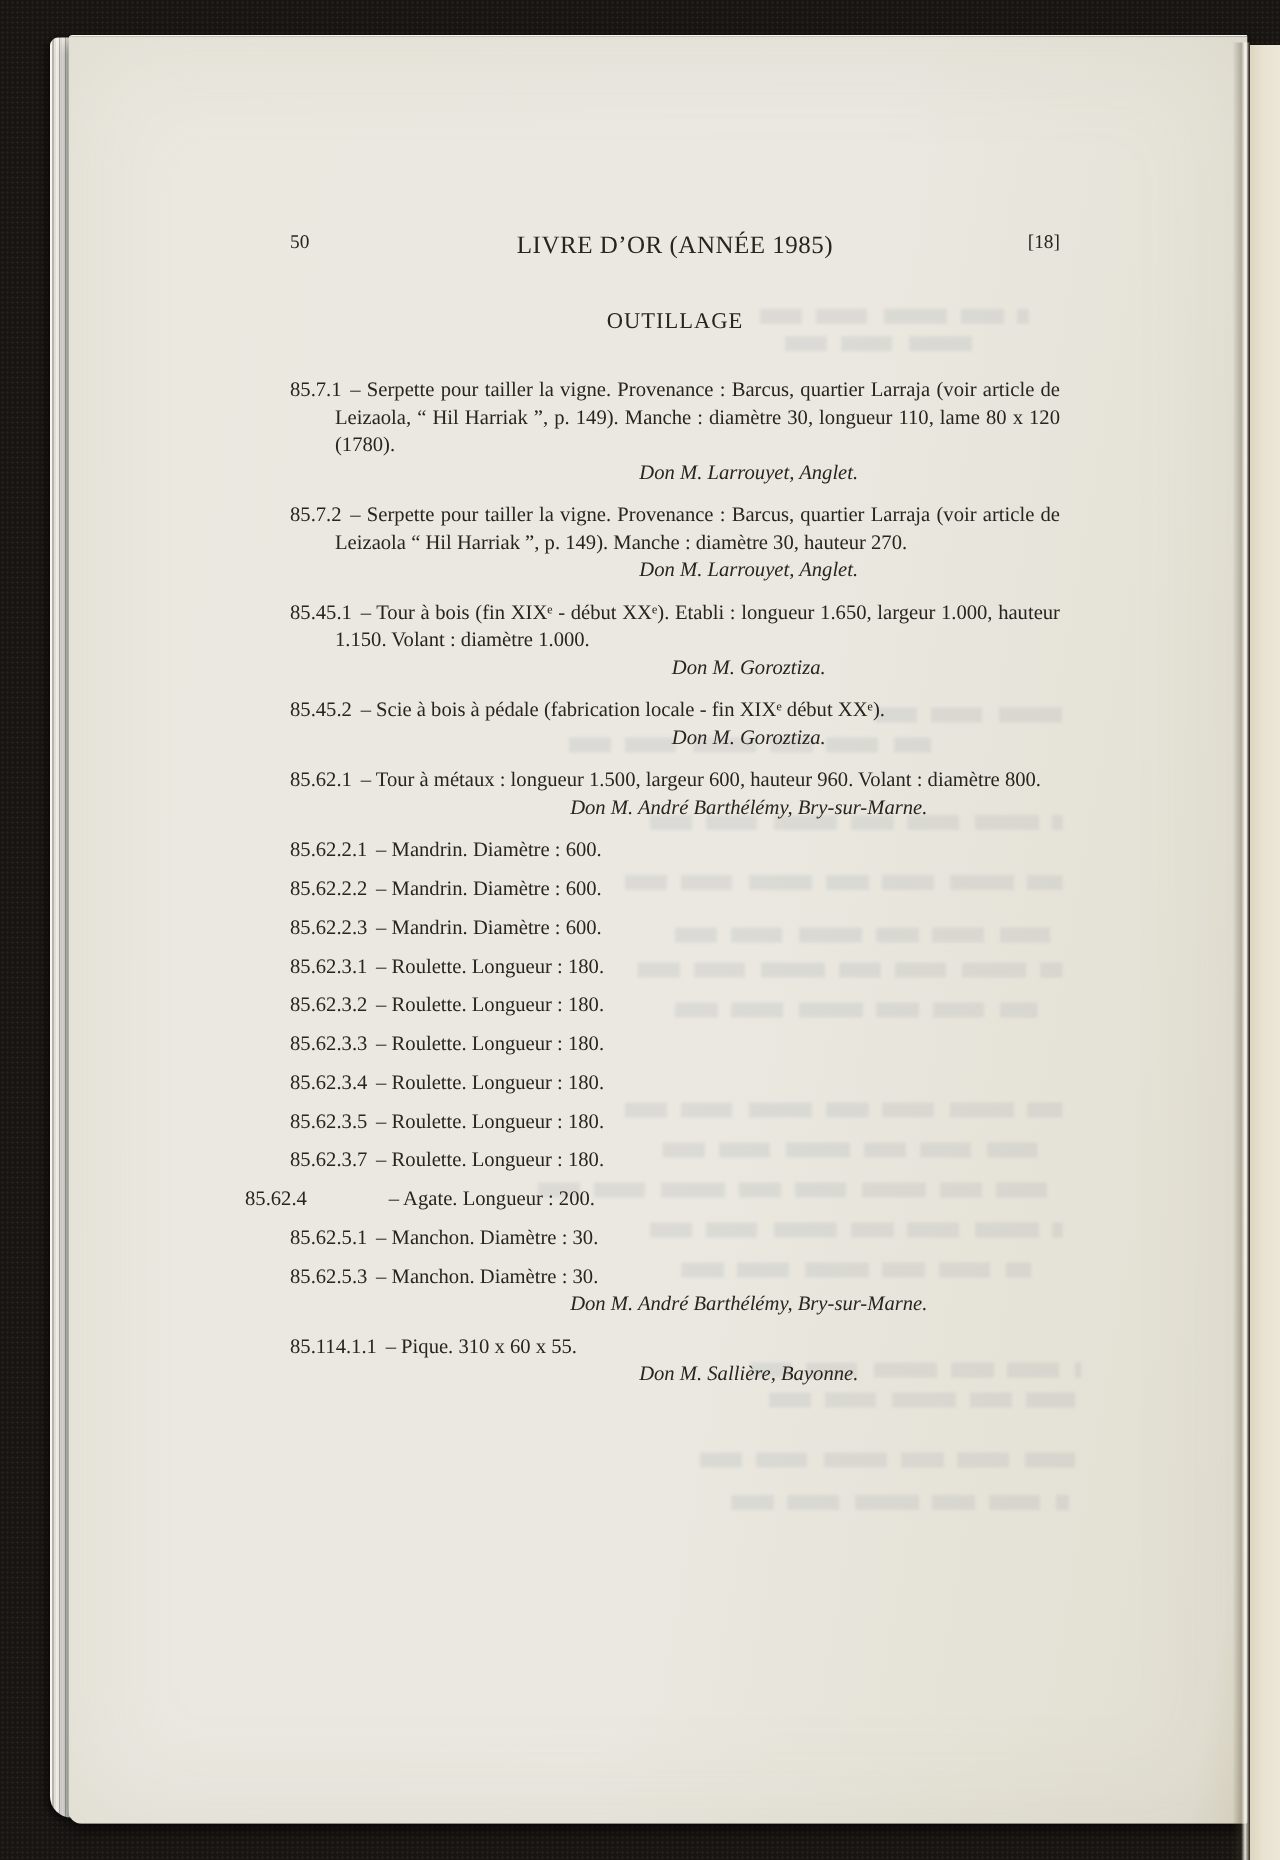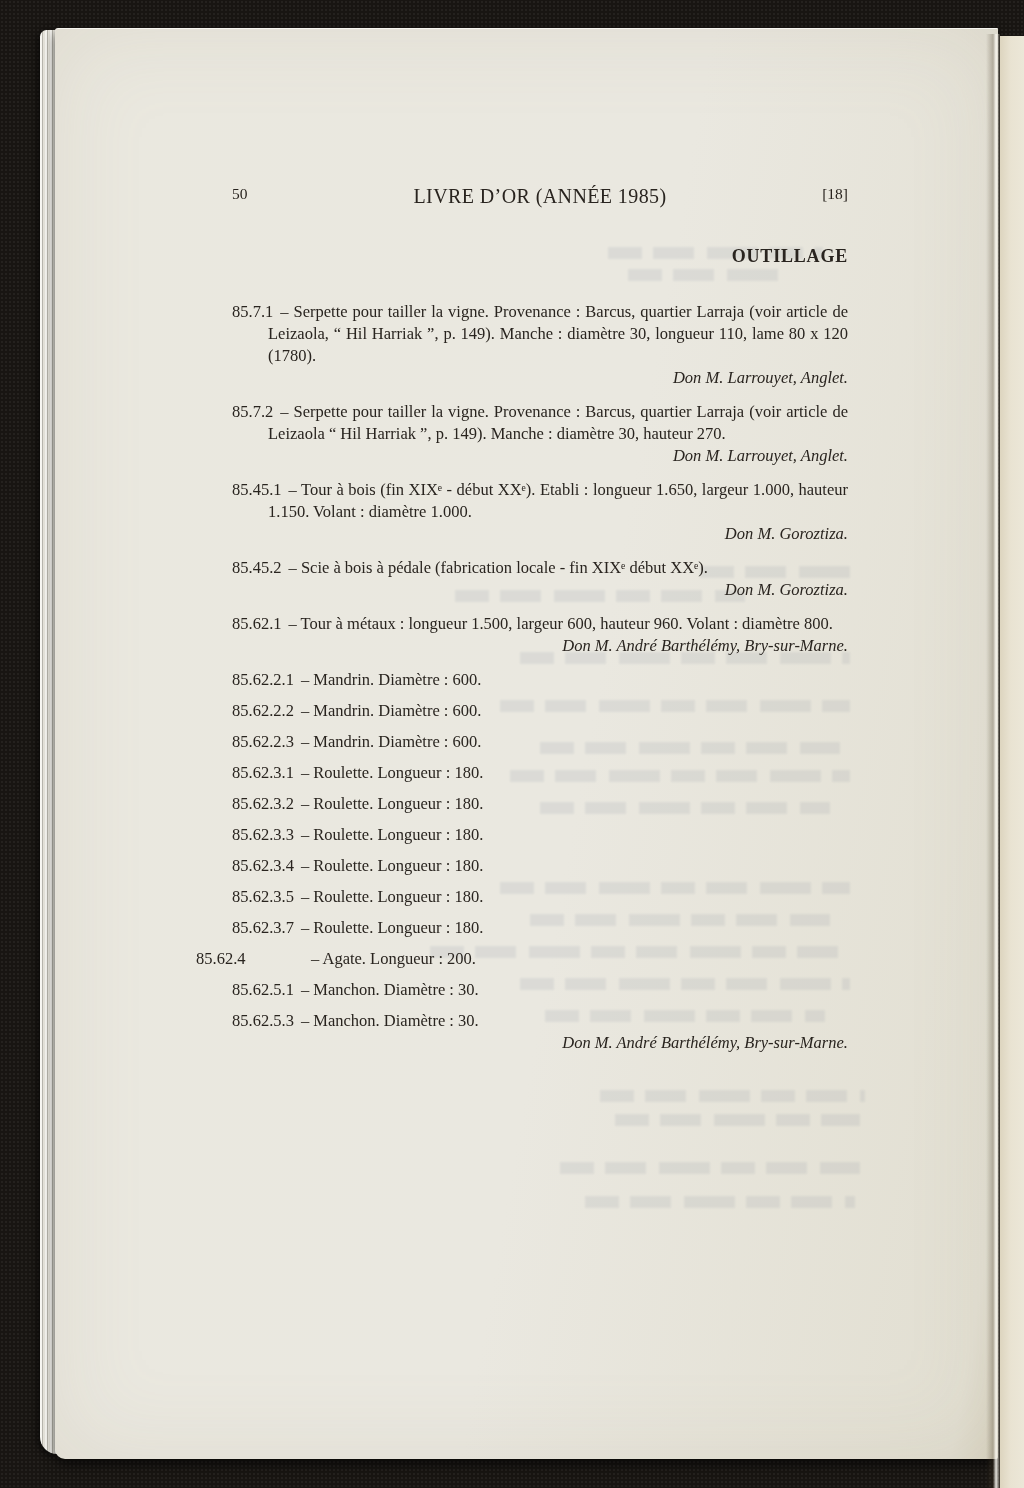--- a/index.html
+++ b/index.html
@@ -41,30 +41,30 @@
     position:absolute;left:1000px;top:36px;width:24px;height:1452px;
     background:linear-gradient(90deg,#ddd5bf 0%,#e9e3d2 45%,#ece7d8 100%);
   }
   
   .content{position:absolute;left:232px;top:185px;width:616px;color:#29241f;}
   .page-header{display:flex;align-items:flex-start;font-size:15.5px;}
   .page-number{width:90px;text-align:left;}
   .running-title{flex:1;text-align:center;font-size:20px;letter-spacing:.4px;}
   .bracket-ref{width:90px;text-align:right;}
   .section-title{
-    text-align:right;font-weight:bold;font-size:18px;letter-spacing:.8px;
+    text-align:center;font-weight:normal;font-size:18px;letter-spacing:.8px;
     margin-top:38px;margin-bottom:34px;
   }
   .entries{font-size:16.5px;line-height:22px;}
   .entry{margin-bottom:12px;}
   .entry.single{margin-bottom:9px;}
   .entry-text{margin:0;padding-left:36px;text-indent:-36px;text-align:justify;}
   .eid{margin-right:7px;}
   .eid.wide{display:inline-block;min-width:72px;}
-  .donor{margin:0 0 0 118px;font-style:italic;text-align:right;}
+  .donor{margin:0 0 0 118px;font-style:italic;text-align:center;}
   
   .ghost{
     position:absolute;height:12px;opacity:.13;filter:blur(1.3px);
     background:repeating-linear-gradient(90deg,
       #7d8696 0 34px,transparent 34px 45px,
       #7d8696 45px 86px,transparent 86px 99px,
       #7d8696 99px 150px,transparent 150px 161px);
     pointer-events:none;
   }
 </style>
@@ -179,15 +179,19 @@
     <div class="entry single">
       <p class="entry-text"><span class="eid">85.62.5.1</span><span>– Manchon. Diamètre : 30.</span></p>
     </div>
 
 
     <div class="entry">
       <p class="entry-text"><span class="eid">85.62.5.3</span><span>– Manchon. Diamètre : 30.</span></p>
       <p class="donor">Don M. André Barthélémy, Bry-sur-Marne.</p>
     </div>
 
+    <div class="entry">
+      <p class="entry-text"><span class="eid">85.114.1.1</span><span>– Pique. 310 x 60 x 55.</span></p>
+      <p class="donor">Don M. Sallière, Bayonne.</p>
+    </div>
 
   </div>
 </div>
 
 </body></html>

